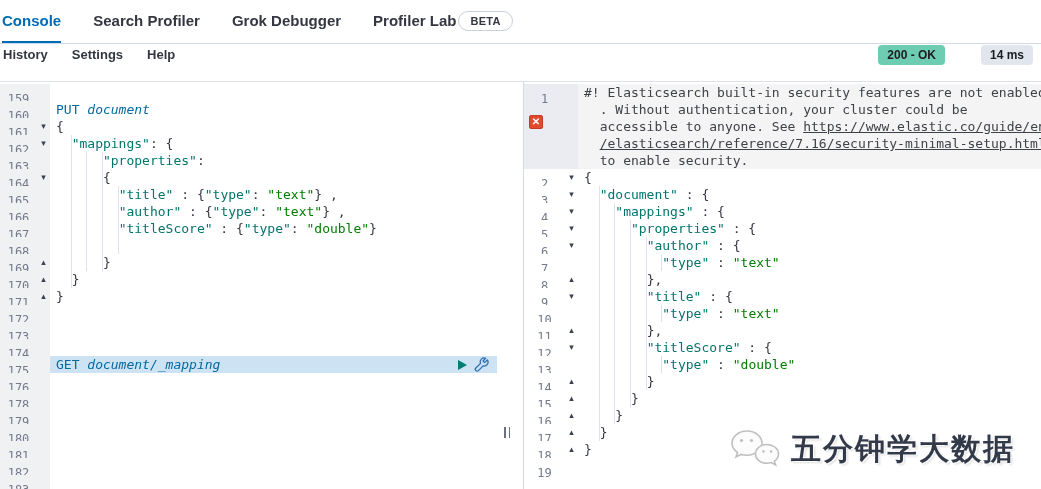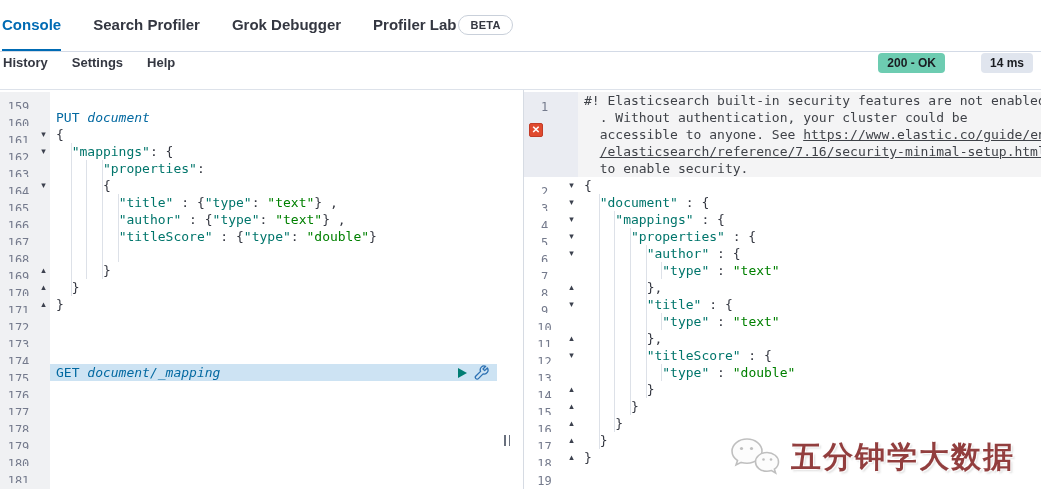--- a/index.html
+++ b/index.html
@@ -1,20 +1,20 @@
 <!DOCTYPE html>
 <html><head>
 <meta charset="utf-8">
 <style>
   * { margin:0; padding:0; box-sizing:border-box; }
   html,body { width:1041px; height:489px; overflow:hidden; background:#fff;
     font-family:"Liberation Sans", sans-serif; color:#343741; }
 
   
-  .topnav { display:flex; align-items:stretch; height:52px; padding-left:2px;
+  .topnav { display:flex; align-items:stretch; height:44px; padding-left:2px;
     border-bottom:1px solid #d3dae6; background:#fff; }
   .tab { display:flex; align-items:center; margin-right:32px; font-size:15px;
     font-weight:700; color:#343741; border-bottom:2px solid transparent;
     cursor:pointer; white-space:nowrap; }
   .tab.active { color:#006bb4; border-bottom-color:#006bb4; }
   .beta-pill { margin-left:2px; font-size:11px; font-weight:700; color:#343741;
     border:1px solid #c9d0da; border-radius:12px; padding:3px 11px; background:#fff;
     letter-spacing:.3px; }
 
   
@@ -73,21 +73,21 @@
   .req-icons { position:absolute; right:8px; top:0; height:17px; display:flex;
     align-items:center; gap:7px; }
   .play { width:0; height:0; border-left:9px solid #017d73;
     border-top:5.5px solid transparent; border-bottom:5.5px solid transparent;
     cursor:pointer; }
   .wrench { width:15px; height:15px; cursor:pointer; }
 
   
   .watermark { position:absolute; right:26px; bottom:22px; display:flex;
     align-items:center; gap:10px; z-index:5; pointer-events:none; opacity:.85; }
-  .wm-text { font-size:30px; font-weight:700; color:#7f1d1d; letter-spacing:2px;
+  .wm-text { font-size:30px; font-weight:700; color:#0f172a; letter-spacing:2px;
     font-family:"Liberation Sans", sans-serif;
     text-shadow:-1px -1px 0 rgba(255,255,255,.95), 1px 1px 1px rgba(255,255,255,.95),
       2px 2px 2px rgba(190,190,190,.6); }
 </style>
 </head>
 <body>
 
 <div class="topnav">
   <div class="tab active">
     <span>Console</span>
@@ -129,21 +129,20 @@
       <div class="row"><div class="gut"><span class="lnum">169</span><span class="fold">▴</span></div><div class="code"><span class="ind">      </span><span class="tk-pln">}</span></div></div>
       <div class="row"><div class="gut"><span class="lnum">170</span><span class="fold">▴</span></div><div class="code"><span class="ind">  </span><span class="tk-pln">}</span></div></div>
       <div class="row"><div class="gut"><span class="lnum">171</span><span class="fold">▴</span></div><div class="code"><span class="tk-pln">}</span></div></div>
       <div class="row"><div class="gut"><span class="lnum">172</span><span class="fold"></span></div><div class="code"></div></div>
       <div class="row"><div class="gut"><span class="lnum">173</span><span class="fold"></span></div><div class="code"></div></div>
       <div class="row"><div class="gut"><span class="lnum">174</span><span class="fold"></span></div><div class="code"></div></div>
       <div class="row hl"><div class="gut"><span class="lnum">175</span><span class="fold"></span></div><div class="code"><span class="tk-method">GET</span><span class="tk-pln"> </span><span class="tk-url">document/_mapping</span><span class="req-icons"><span class="play"></span><svg class="wrench" viewBox="0 0 16 16">
               <path fill="none" stroke="#2d71b3" stroke-width="1.4" stroke-linejoin="round" d="M14.2 3.2 11.4 6 9.6 4.2 12.4 1.4 A4.1 4.1 0 0 0 7 6.8 L2 11.8 a1.9 1.9 0 0 0 2.7 2.7 L9.7 9.5 A4.1 4.1 0 0 0 14.2 3.2 Z"></path>
             </svg></span></div></div>
       <div class="row"><div class="gut"><span class="lnum">176</span><span class="fold"></span></div><div class="code"></div></div>
-      <div class="row"><div class="gut"><span class="lnum">177</span><span class="fold"></span></div><div class="code"></div></div>
       <div class="row"><div class="gut"><span class="lnum">178</span><span class="fold"></span></div><div class="code"></div></div>
       <div class="row"><div class="gut"><span class="lnum">179</span><span class="fold"></span></div><div class="code"></div></div>
       <div class="row"><div class="gut"><span class="lnum">180</span><span class="fold"></span></div><div class="code"></div></div>
       <div class="row"><div class="gut"><span class="lnum">181</span><span class="fold"></span></div><div class="code"></div></div>
       <div class="row"><div class="gut"><span class="lnum">182</span><span class="fold"></span></div><div class="code"></div></div>
       <div class="row"><div class="gut"><span class="lnum">183</span><span class="fold"></span></div><div class="code"></div></div>
     </div>
   <div class="resizer">
     <span class="grip">
         <i></i>

